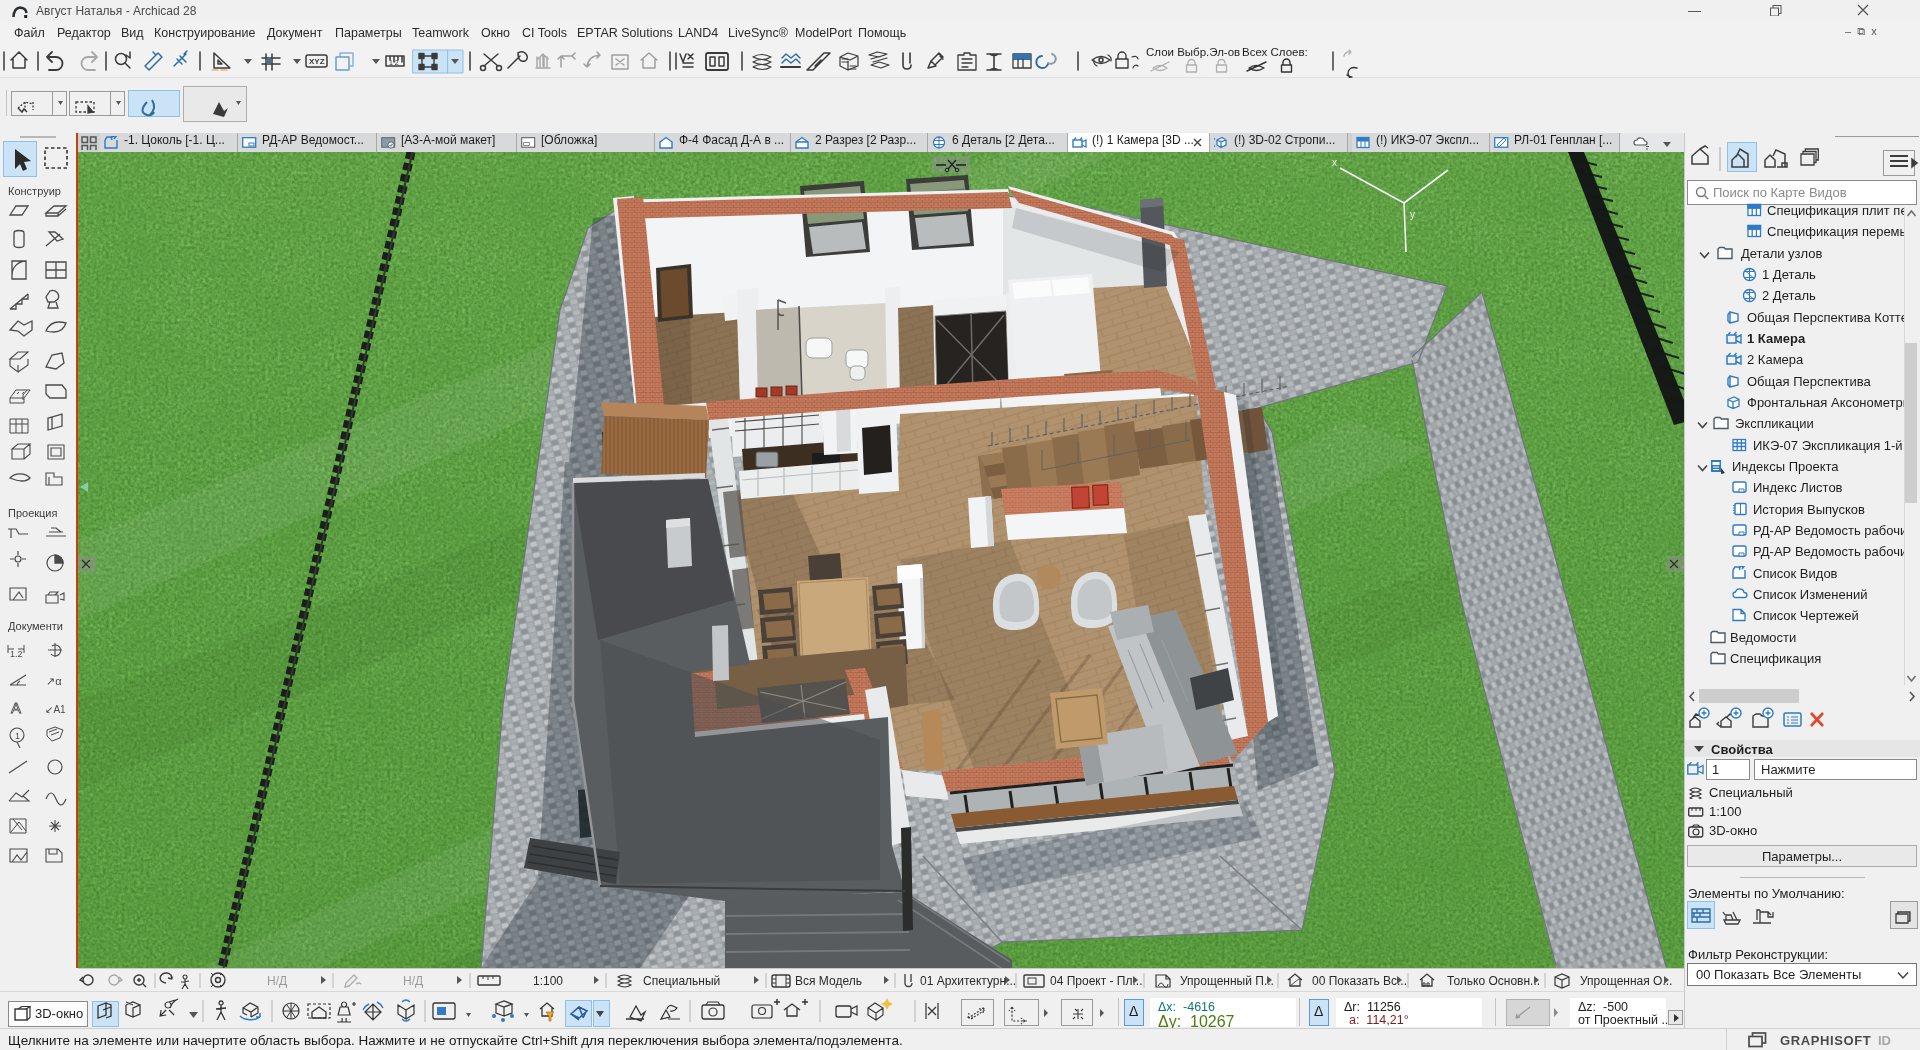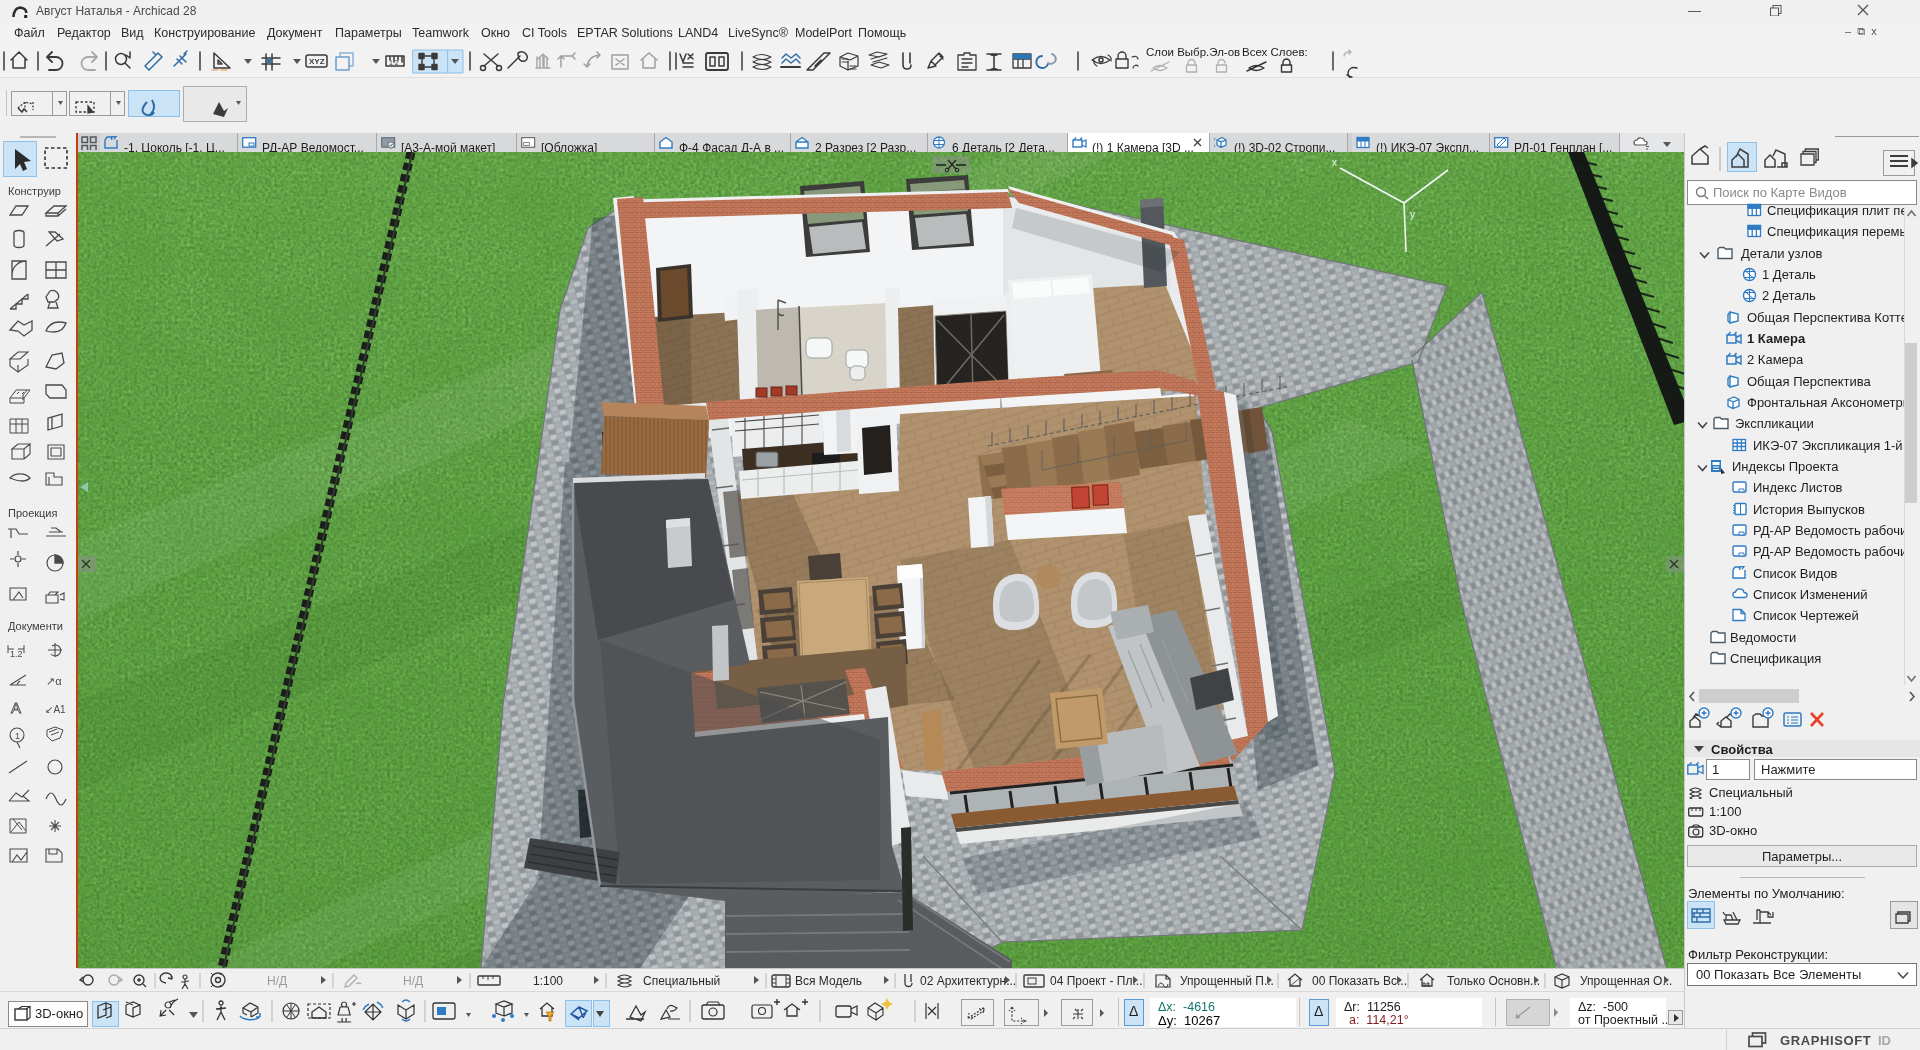--- a/index.html
+++ b/index.html
@@ -5,21 +5,21 @@
 html,body{width:1920px;height:1050px;overflow:hidden;font-family:"Liberation Sans",sans-serif;background:#f0f0f0;-webkit-font-smoothing:antialiased}
 .abs{position:absolute}
 #titlebar{position:absolute;left:0;top:0;width:1920px;height:22px;background:#f0f0f0;font-size:12px;color:#4a4a4a}
 #menubar{position:absolute;left:0;top:22px;width:1920px;height:22px;background:#f2f2f2;font-size:12.5px;color:#2b2b2b}
 #menubar span{position:absolute;top:4px}
 #toolbar{position:absolute;left:0;top:44px;width:1920px;height:34px;background:#f2f2f3;border-bottom:1px solid #e0e0e0}
 #toolbar2{position:absolute;left:0;top:78px;width:1920px;height:55px;background:#f0f0f0}
 #tabbar{position:absolute;left:78px;top:133px;width:1606px;height:19px;background:#cfd2d4}
 .tab{position:absolute;top:0;height:19px;background:#d8d9da;border-right:1px solid #a8a8a8;font-size:12px;color:#1c1c1c;white-space:nowrap;overflow:hidden}
 .tab .ti{position:absolute;left:4px;top:3px}
-.tab .tt{position:absolute;left:24px;top:8px}
+.tab .tt{position:absolute;left:24px;top:0}
 #palette{position:absolute;left:0;top:133px;width:78px;height:835px;background:#f0f0f0;border-right:2px solid #c2410c}
 #rightpanel{position:absolute;left:1684px;top:133px;width:236px;height:895px;background:#f0f0f0;border-left:1px solid #c8c8c8;font-size:13px;color:#1e1e1e}
 #quickbar{position:absolute;left:78px;top:968px;width:1606px;height:23px;background:#f0f0f0;border-top:1px solid #c8c8c8;font-size:12px;color:#2a2a2a}
 #bottombar{position:absolute;left:0;top:991px;width:1684px;height:37px;background:#f0f0f0;border-top:1px solid #d8d8d8}
 #statusbar{position:absolute;left:0;top:1028px;width:1920px;height:22px;background:#f0f0f0;border-top:1px solid #d0d0d0;font-size:13.5px;color:#1a1a1a}
 #viewport{position:absolute;left:78px;top:152px;width:1606px;height:816px;background:#68af4c}
 .winbtn{position:absolute;top:0;color:#444;font-size:13px}
 svg{display:block}
 .qtext{position:absolute;top:5px}
 .trow{position:absolute;left:0;width:219px;height:21px;white-space:nowrap;overflow:hidden}
@@ -1061,21 +1061,21 @@
         <path d="M1319 7 l5 4 l-5 4 z"></path>
         <path d="M1456 7 l5 4 l-5 4 z"></path>
         <path d="M1586 7 l5 4 l-5 4 z"></path>
       </g>
 </svg>
 <span class="qtext" style="left:189px;color:#9a9a9a">Н/Д</span>
 <span class="qtext" style="left:325px;color:#9a9a9a">Н/Д</span>
 <span class="qtext" style="left:455px">1:100</span>
 <span class="qtext" style="left:565px">Специальный</span>
 <span class="qtext" style="left:717px">Вся Модель</span>
-<span class="qtext" style="left:842px">02 Архитектурн...</span>
+<span class="qtext" style="left:842px">01 Архитектурн...</span>
 <span class="qtext" style="left:972px">04 Проект - Пл...</span>
 <span class="qtext" style="left:1102px">Упрощенный П...</span>
 <span class="qtext" style="left:1234px">00 Показать Вс...</span>
 <span class="qtext" style="left:1369px">Только Основн...</span>
 <span class="qtext" style="left:1502px">Упрощенная О...</span>
 </div>
 <div id="bottombar">
 <div class="abs" style="left:8px;top:9px;width:80px;height:26px;background:#fdfdfd;border:1px solid #8a8a8a;font-size:13px;color:#1e1e1e;padding:4px 0 0 26px">3D-окно</div>
 <svg class="abs" style="left:14px;top:14px" width="17" height="16">
       <rect x="1" y="3" width="12" height="11" fill="none" stroke="#333" stroke-width="1.4"></rect>
@@ -1153,41 +1153,42 @@
 <path d="M52 8 v14 h16 m-16 -14 l-3 4 m3 -4 l3 4 m10 10 l-4 -3 m4 3 l-4 3" stroke-dasharray="2.2 1.6"></path>
           <path d="M84 10 l4 4 l-4 4 z" fill="#555" stroke="none"></path>
 <path d="M113 15 h10 m-5 -5 v10 m-5 0 l2 -2 m8 2 l-2 -2 m-6 -8 l2 2 m6 -2 l-2 2" stroke-width="1.1"></path>
           <path d="M140 10 l4 4 l-4 4 z" fill="#555" stroke="none"></path>
 </g>
 </svg>
 <div class="abs" style="left:1118px;top:6px;width:1px;height:28px;background:#c4c4c4"></div>
 <div class="abs" style="left:1124px;top:7px;width:20px;height:27px;background:#cbe3f6;border:1px solid #5b9bd5;color:#1e1e1e;font-size:14px;padding:3px 0 0 4px">Δ</div>
 <div class="abs" style="left:1150px;top:6px;width:146px;height:29px;background:#fff"></div>
 <span class="abs" style="left:1158px;top:8px;font-size:12.5px;color:#0f766e">Δx:&nbsp; -4616</span>
-<span class="abs" style="left:1158px;top:21px;font-size:13px;color:#000000">Δy:&nbsp; 10267</span>
+<span class="abs" style="left:1158px;top:21px;font-size:16px;color:#4d7c0f">Δy:&nbsp; 10267</span>
 <div class="abs" style="left:1299px;top:6px;width:1px;height:28px;background:#c4c4c4"></div>
 <div class="abs" style="left:1309px;top:7px;width:20px;height:27px;background:#cbe3f6;border:1px solid #5b9bd5;color:#1e1e1e;font-size:14px;padding:3px 0 0 4px">Δ</div>
 <div class="abs" style="left:1336px;top:6px;width:146px;height:29px;background:#fff"></div>
 <span class="abs" style="left:1344px;top:8px;font-size:12.5px;color:#222">Δr:&nbsp; 11256</span>
 <span class="abs" style="left:1349px;top:21px;font-size:12.5px;color:#7f1d1d">a:&nbsp; 114,21°</span>
 <div class="abs" style="left:1495px;top:6px;width:1px;height:28px;background:#c4c4c4"></div>
 <div class="abs" style="left:1506px;top:7px;width:44px;height:27px;background:#d6d6d6;border:1px solid #b0b0b0"></div>
 <svg class="abs" style="left:1506px;top:7px" width="60" height="27">
         <path d="M10 19 L24 8 m-14 11 l4 -1 m-4 1 l1 -4" stroke="#9a9a9a" fill="none" stroke-width="1.3"></path>
         <path d="M48 9 l4 4.5 l-4 4.5 z" fill="#8a8a8a"></path>
       </svg>
 <div class="abs" style="left:1570px;top:6px;width:96px;height:29px;background:#fff"></div>
 <span class="abs" style="left:1578px;top:8px;font-size:12.5px;color:#222">Δz:&nbsp; -500</span>
 <span class="abs" style="left:1578px;top:21px;font-size:12.5px;color:#222">от Проектный ...</span>
 <div class="abs" style="left:1668px;top:18px;width:15px;height:15px;background:#e8e8e8;border:1px solid #9a9a9a"></div>
 <svg class="abs" style="left:1671px;top:21px" width="10" height="10">
         <path d="M3 1 l5 4 l-5 4 z" fill="#333"></path>
       </svg>
 </path></div>
 <div id="statusbar">
+<span class="abs" style="left:8px;top:4px">Щелкните на элементе или начертите область выбора. Нажмите и не отпускайте Ctrl+Shift для переключения выбора элемента/подэлемента.</span>
 <div class="abs" style="left:1726px;top:0;width:1px;height:22px;background:#d0d0d0"></div>
 <svg class="abs" style="left:1748px;top:3px" width="19" height="16">
       <rect x="4.5" y="1" width="13" height="10" fill="none" stroke="#4a4a4a" stroke-width="1.7"></rect>
       <rect x="1" y="4.5" width="13" height="10" fill="#f0f0f0" stroke="#4a4a4a" stroke-width="1.7"></rect>
     </svg>
 <span class="abs" style="left:1780px;top:4px;font-size:13px;font-weight:bold;color:#4a4a4a;letter-spacing:0.6px">GRAPHISOFT</span>
 <span class="abs" style="left:1878px;top:4px;font-size:13px;font-weight:bold;color:#a8a8a8">ID</span>
 </div>
 
 </body></html>

